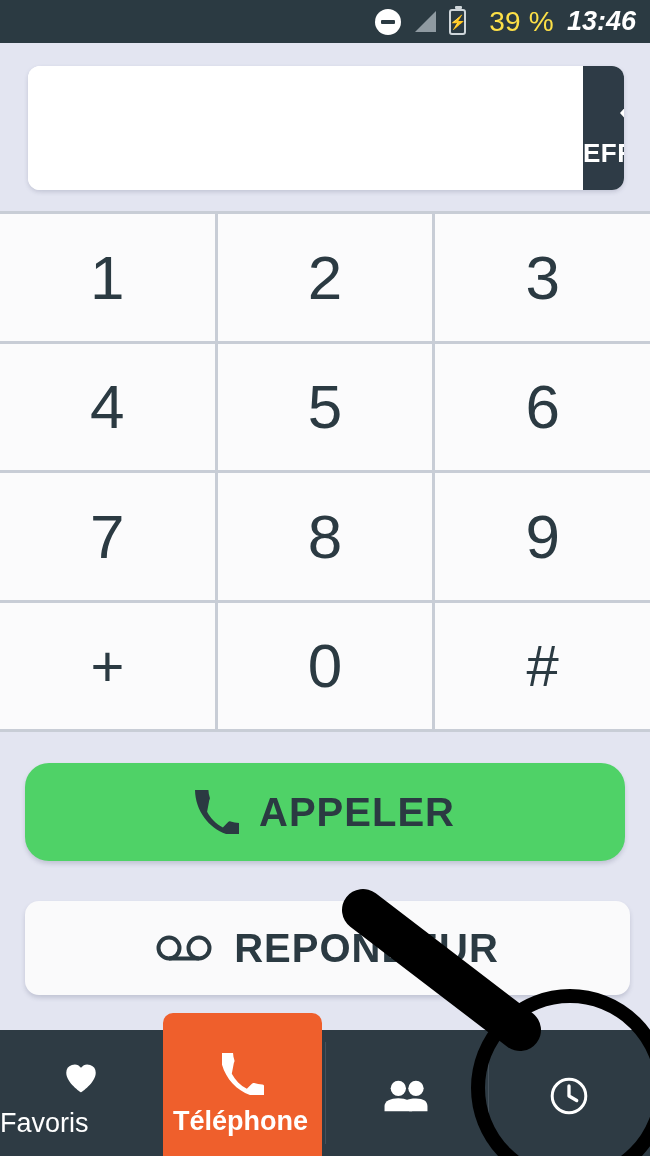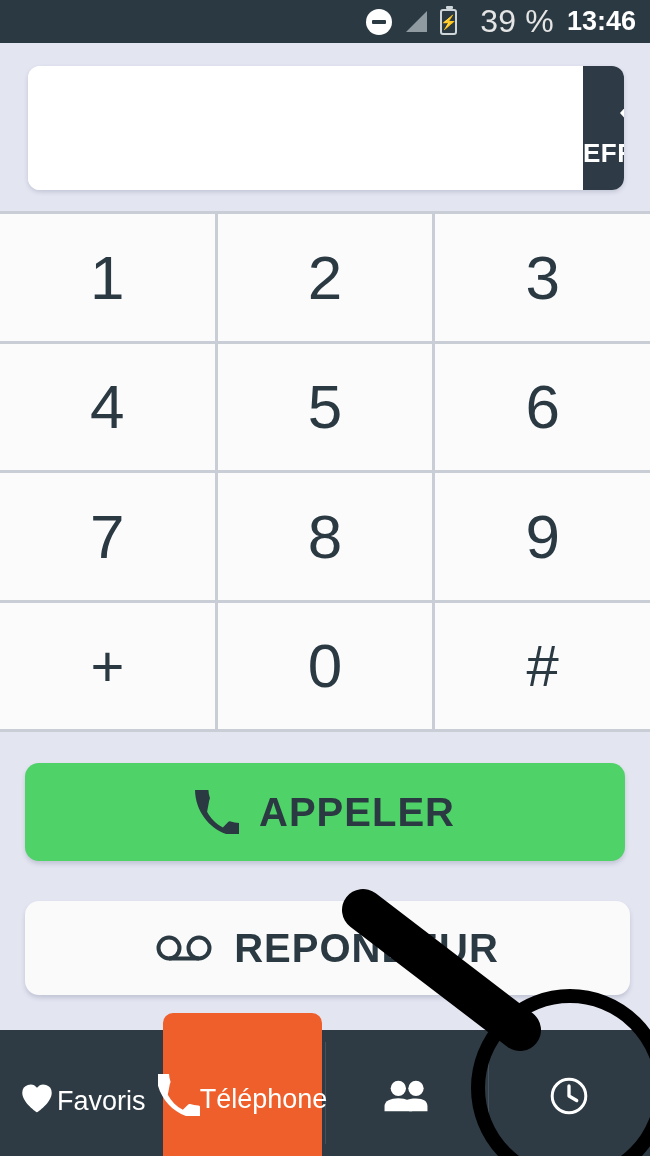--- a/index.html
+++ b/index.html
@@ -48,23 +48,23 @@
   .battery-icon::before {
     content: ""; position: absolute; left: 4px; top: -5px;
     width: 7px; height: 3px; background: #cfd6da; border-radius: 1px;
   }
   .battery-icon .bolt {
     position: absolute; left: 50%; top: 50%;
     transform: translate(-50%, -50%);
     font-size: 14px; line-height: 1; color: #ffffff;
   }
   .sb-text {
-    font-size: 32px; letter-spacing: 0.2px; color: #e5e5e5; margin-left: 23px;
-  }
-  .sb-time { font-size: 27px; font-weight: bold; color: #ffffff; margin-left: 13px; }
+    font-size: 28px; letter-spacing: 0.2px; color: #fde047; margin-left: 23px;
+  }
+  .sb-time { font-size: 27px; font-weight: bold; color: #ffffff; margin-left: 13px; font-style: italic; }
 
   
   .field-row {
     position: absolute; left: 28px; top: 66px;
     width: 596px; height: 124px;
     border-radius: 12px;
     box-shadow: 0 2px 4px rgba(80,85,120,0.22);
     display: flex; overflow: hidden;
     background: #ffffff;
   }
@@ -109,21 +109,21 @@
     cursor: pointer; user-select: none;
     font-weight: normal;
   }
   .key.sym { font-size: 58px; }
 
   
   .call-btn {
     position: absolute; left: 25px; top: 763px;
     width: 600px; height: 98px;
     background: #4fd267;
-    border: none; border-radius: 14px;
+    border: none; border-radius: 24px;
     box-shadow: 0 3px 4px rgba(80,85,120,0.22);
     display: flex; align-items: center; justify-content: center;
     cursor: pointer;
   }
   .call-icon { width: 44px; height: 44px; margin-right: 20px; }
   .call-label {
     font-size: 40px; font-weight: bold; color: #2b3a42;
     letter-spacing: 1px;
   }
   .vm-btn {
@@ -143,40 +143,40 @@
 
   
   .navbar {
     position: absolute; left: 0; top: 1030px;
     width: 650px; height: 126px;
     background: #2e3b44;
     display: flex;
   }
   .nav-tab {
     flex: 1; position: relative;
-    display: flex; flex-direction: row;
-    align-items: center; justify-content: center;
+    display: flex; flex-direction: column;
+    justify-content: center;
     cursor: pointer; color: #ffffff;
     padding-top: 6px;
   }
   .nav-tab + .nav-tab::before {
     content: ""; position: absolute; left: 0; top: 12px;
     width: 1px; height: 102px; background: #44505a;
   }
   .nav-icon { height: 44px; display: flex; align-items: center; justify-content: center; }
   .nav-label { font-size: 27px; margin-top: 10px; color: #ffffff; }
   .nav-tab.active {
     position: absolute; left: 163px; top: -17px;
     width: 159px; height: 143px;
     background: #ef5f2c;
     border-top-left-radius: 10px; border-top-right-radius: 10px;
     flex: none; z-index: 3;
     justify-content: center; padding-top: 20px;
   }
-  .nav-tab.active .nav-label { font-weight: normal; }
+  .nav-tab.active .nav-label { font-weight: bold; margin-left: 10px; }
   .nav-tab.active::before { display: none; }
   .nav-tab.spacer { flex: 1; pointer-events: none; }
   .nav-tab.spacer::before { display: none; }
 
   
   .annotation {
     position: absolute; left: 0; top: 0;
     width: 650px; height: 1156px;
     pointer-events: none; z-index: 10;
   }

